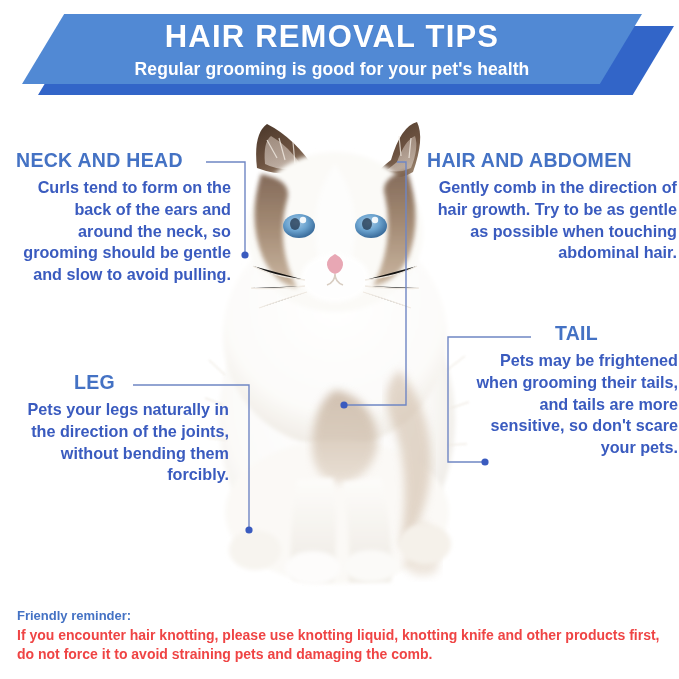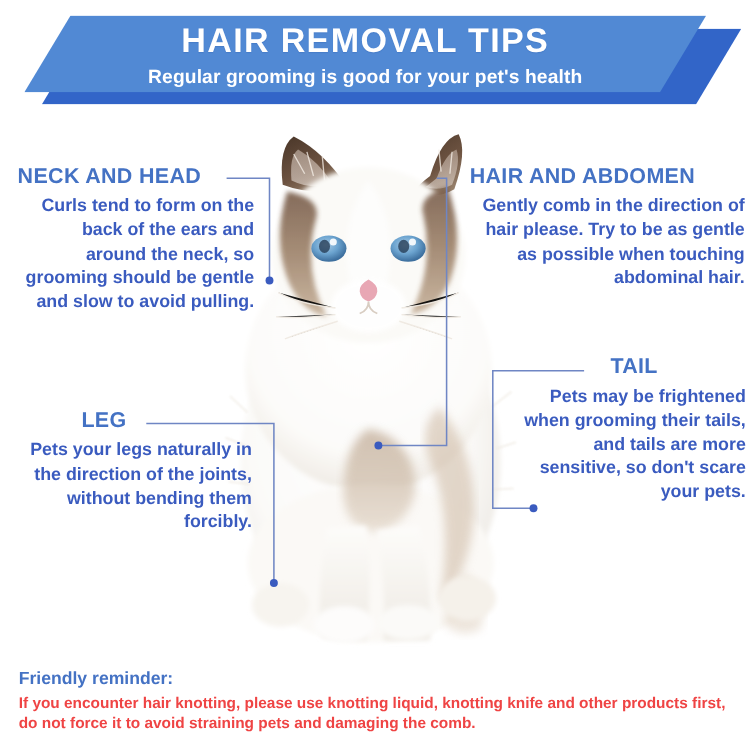--- a/index.html
+++ b/index.html
@@ -105,21 +105,21 @@
     pointer-events: none;
   }
 
   
   .footer {
     position: absolute;
     left: 17px; top: 608px;
     width: 650px;
   }
   .footer-title {
-    font-size: 16px;
+    font-size: 13px;
     font-weight: bold;
     color: #4472c4;
     line-height: 1.25;
   }
   .footer-body {
     font-size: 14px;
     font-weight: bold;
     color: #ef4444;
     line-height: 1.32;
     margin-top: 2px;
@@ -285,21 +285,21 @@
     </g>
   </svg>
 
   <div class="callout" id="callout-neck">
     <div class="c-title">NECK AND HEAD</div>
     <div class="c-body">Curls tend to form on the back of the ears and around the neck, so grooming should be gentle and slow to avoid pulling.</div>
   </div>
 
   <div class="callout" id="callout-back">
     <div class="c-title">HAIR AND ABDOMEN</div>
-    <div class="c-body">Gently comb in the direction of hair please. Try to be as gentle as possible when touching abdominal hair.</div>
+    <div class="c-body">Gently comb in the direction of hair growth. Try to be as gentle as possible when touching abdominal hair.</div>
   </div>
 
   <div class="callout" id="callout-leg">
     <div class="c-title">LEG</div>
     <div class="c-body">Pets your legs naturally in the direction of the joints, without bending them forcibly.</div>
   </div>
 
   <div class="callout" id="callout-tail">
     <div class="c-title">TAIL</div>
     <div class="c-body">Pets may be frightened when grooming their tails, and tails are more sensitive, so don't scare your pets.</div>

